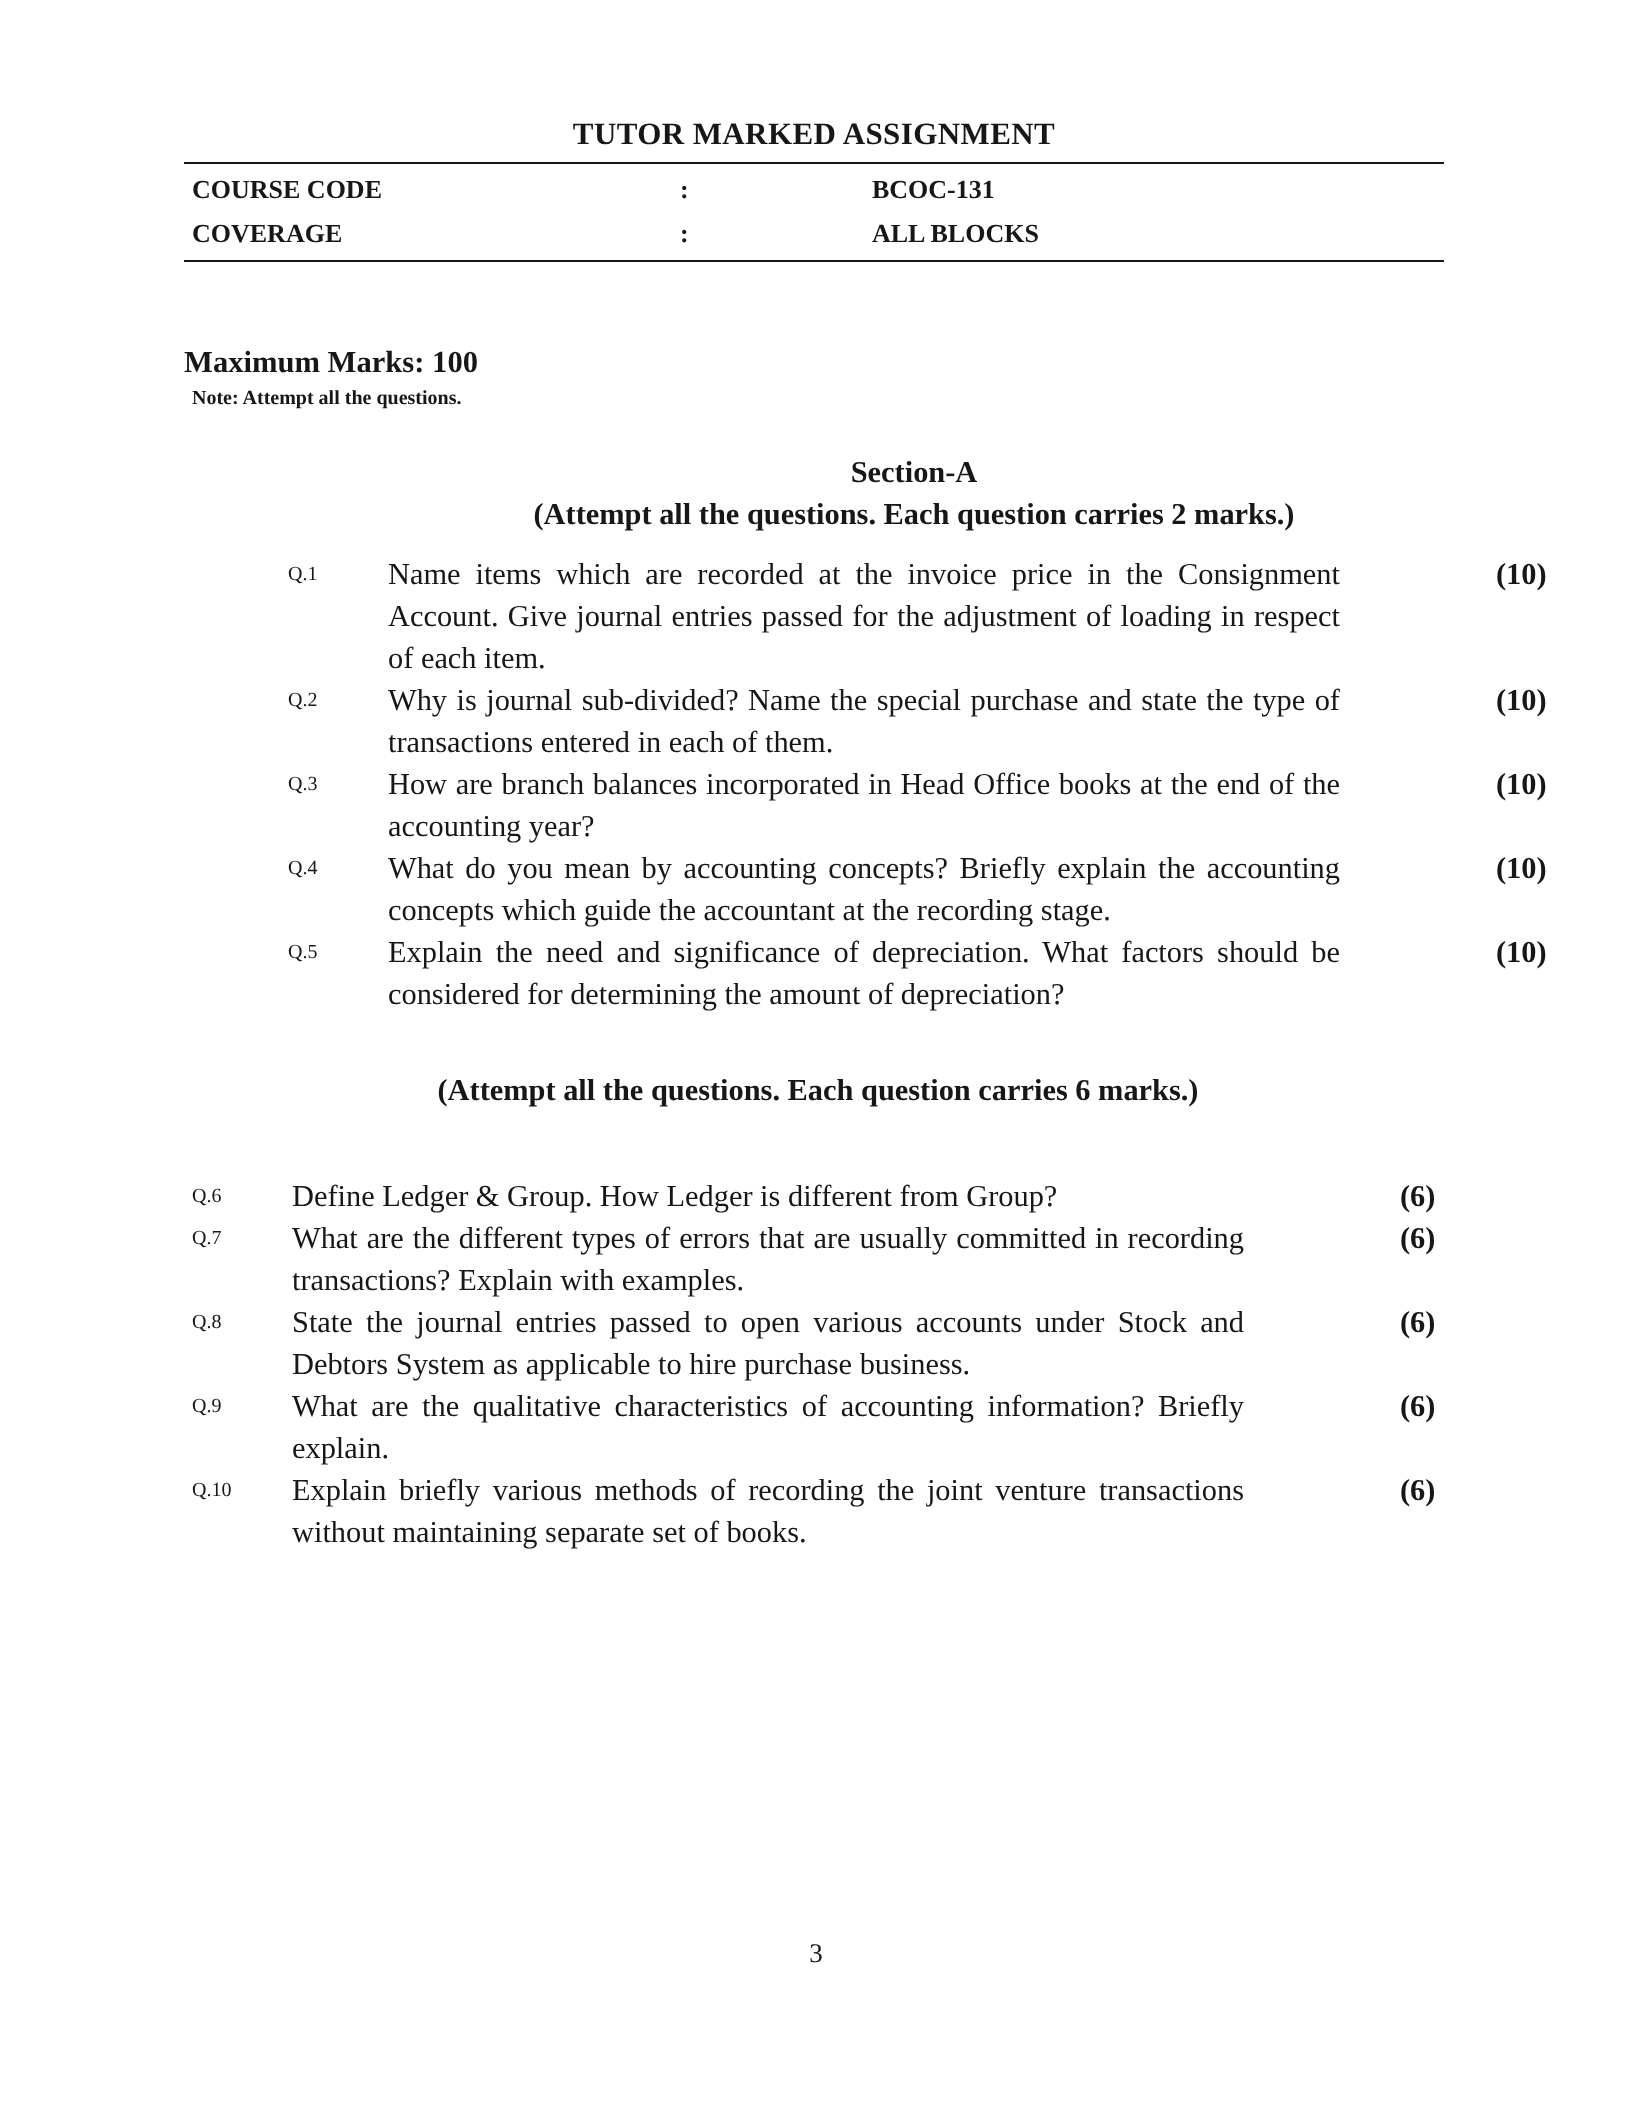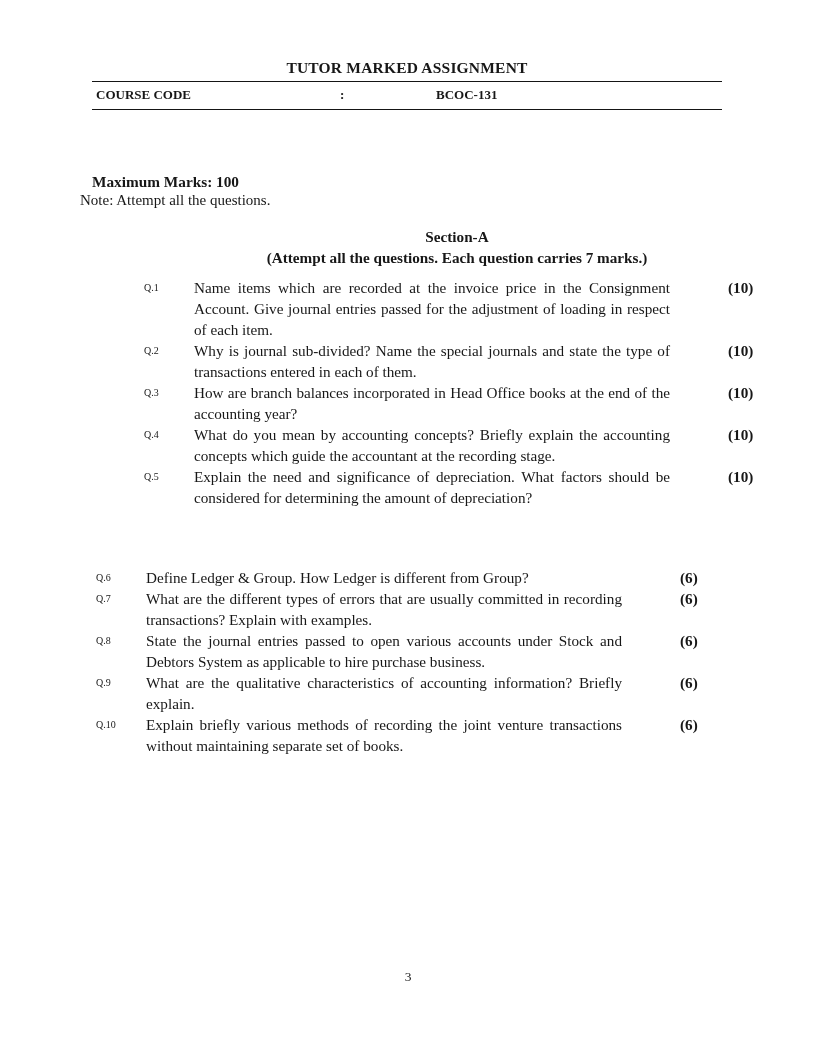--- a/index.html
+++ b/index.html
@@ -67,24 +67,24 @@
     left: 92px;
     top: 172px;
     width: 630px;
     font-weight: bold;
     font-size: 15.3px;
     line-height: 20px;
   }
 
   .note-line {
     position: absolute;
-    left: 80px;
+    left: 96px;
     top: 190px;
-    font-weight: normal;
-    font-size: 15px;
+    font-weight: bold;
+    font-size: 10px;
     line-height: 20px;
   }
 
   
   .section {
     position: absolute;
     left: 96px;
     width: 560px;
   }
   .section-head {
@@ -130,21 +130,21 @@
     display: block;
     width: 476px;
     text-align: justify;
     text-align-last: left;
     font-size: 15.2px;
     line-height: 21px;
     hyphens: none;
   }
   .qmarks {
     position: absolute;
-    left: 534px;
+    left: 554px;
     top: 0;
     font-weight: bold;
     font-size: 15.2px;
     line-height: 21px;
     white-space: nowrap;
   }
 
   .page-number {
     position: absolute;
     left: 0;
@@ -163,45 +163,50 @@
   <div class="header-wrap">
     <div class="doc-title">TUTOR MARKED ASSIGNMENT</div>
     <div class="rule"></div>
     <table class="info-table">
       <tbody>
         <tr class="info-row">
           <td class="info-label">COURSE CODE</td>
           <td class="info-colon">:</td>
           <td class="info-value">BCOC-131</td>
         </tr>
+        <tr class="info-row">
+          <td class="info-label">COVERAGE</td>
+          <td class="info-colon">:</td>
+          <td class="info-value">ALL BLOCKS</td>
+        </tr>
       </tbody>
     </table>
     <div class="rule rule-bottom"></div>
   </div>
 
   <div class="max-marks">Maximum Marks: 100</div>
 
   <div class="note-line">Note: Attempt all the questions.</div>
 
   <div class="section" style="top:226px;margin-left:48px;">
     <div class="section-head">Section-A</div>
-    <div class="section-sub">(Attempt all the questions. Each question carries 7 marks.)</div>
+    <div class="section-sub">(Attempt all the questions. Each question carries 2 marks.)</div>
 
     <div class="qlist">
       <div class="qrow">
         <span class="qnum">Q.1</span>
         <div class="qbody">
           <span class="qtext">Name items which are recorded at the invoice price in the Consignment Account. Give journal entries passed for the adjustment of loading in respect of each item.</span>
           <span class="qmarks">(10)</span>
         </div>
       </div>
       <div class="qrow">
         <span class="qnum">Q.2</span>
         <div class="qbody">
-          <span class="qtext">Why is journal sub-divided? Name the special journals and state the type of transactions entered in each of them.</span>
+          <span class="qtext">Why is journal sub-divided? Name the special purchase and state the type of transactions entered in each of them.</span>
           <span class="qmarks">(10)</span>
         </div>
       </div>
       <div class="qrow">
         <span class="qnum">Q.3</span>
         <div class="qbody">
           <span class="qtext">How are branch balances incorporated in Head Office books at the end of the accounting year?</span>
           <span class="qmarks">(10)</span>
         </div>
       </div>
@@ -216,20 +221,21 @@
         <span class="qnum">Q.5</span>
         <div class="qbody">
           <span class="qtext">Explain the need and significance of depreciation. What factors should be considered for determining the amount of depreciation?</span>
           <span class="qmarks">(10)</span>
         </div>
       </div>
     </div>
   </div>
 
   <div class="section" style="top:535px;">
+    <div class="section-sub">(Attempt all the questions. Each question carries 6 marks.)</div>
 
     <div class="qlist">
       <div class="qrow">
         <span class="qnum">Q.6</span>
         <div class="qbody">
           <span class="qtext" style="text-align:left;margin-top:32px;">Define Ledger &amp; Group. How Ledger is different from Group?</span>
           <span class="qmarks">(6)</span>
         </div>
       </div>
       <div class="qrow">

